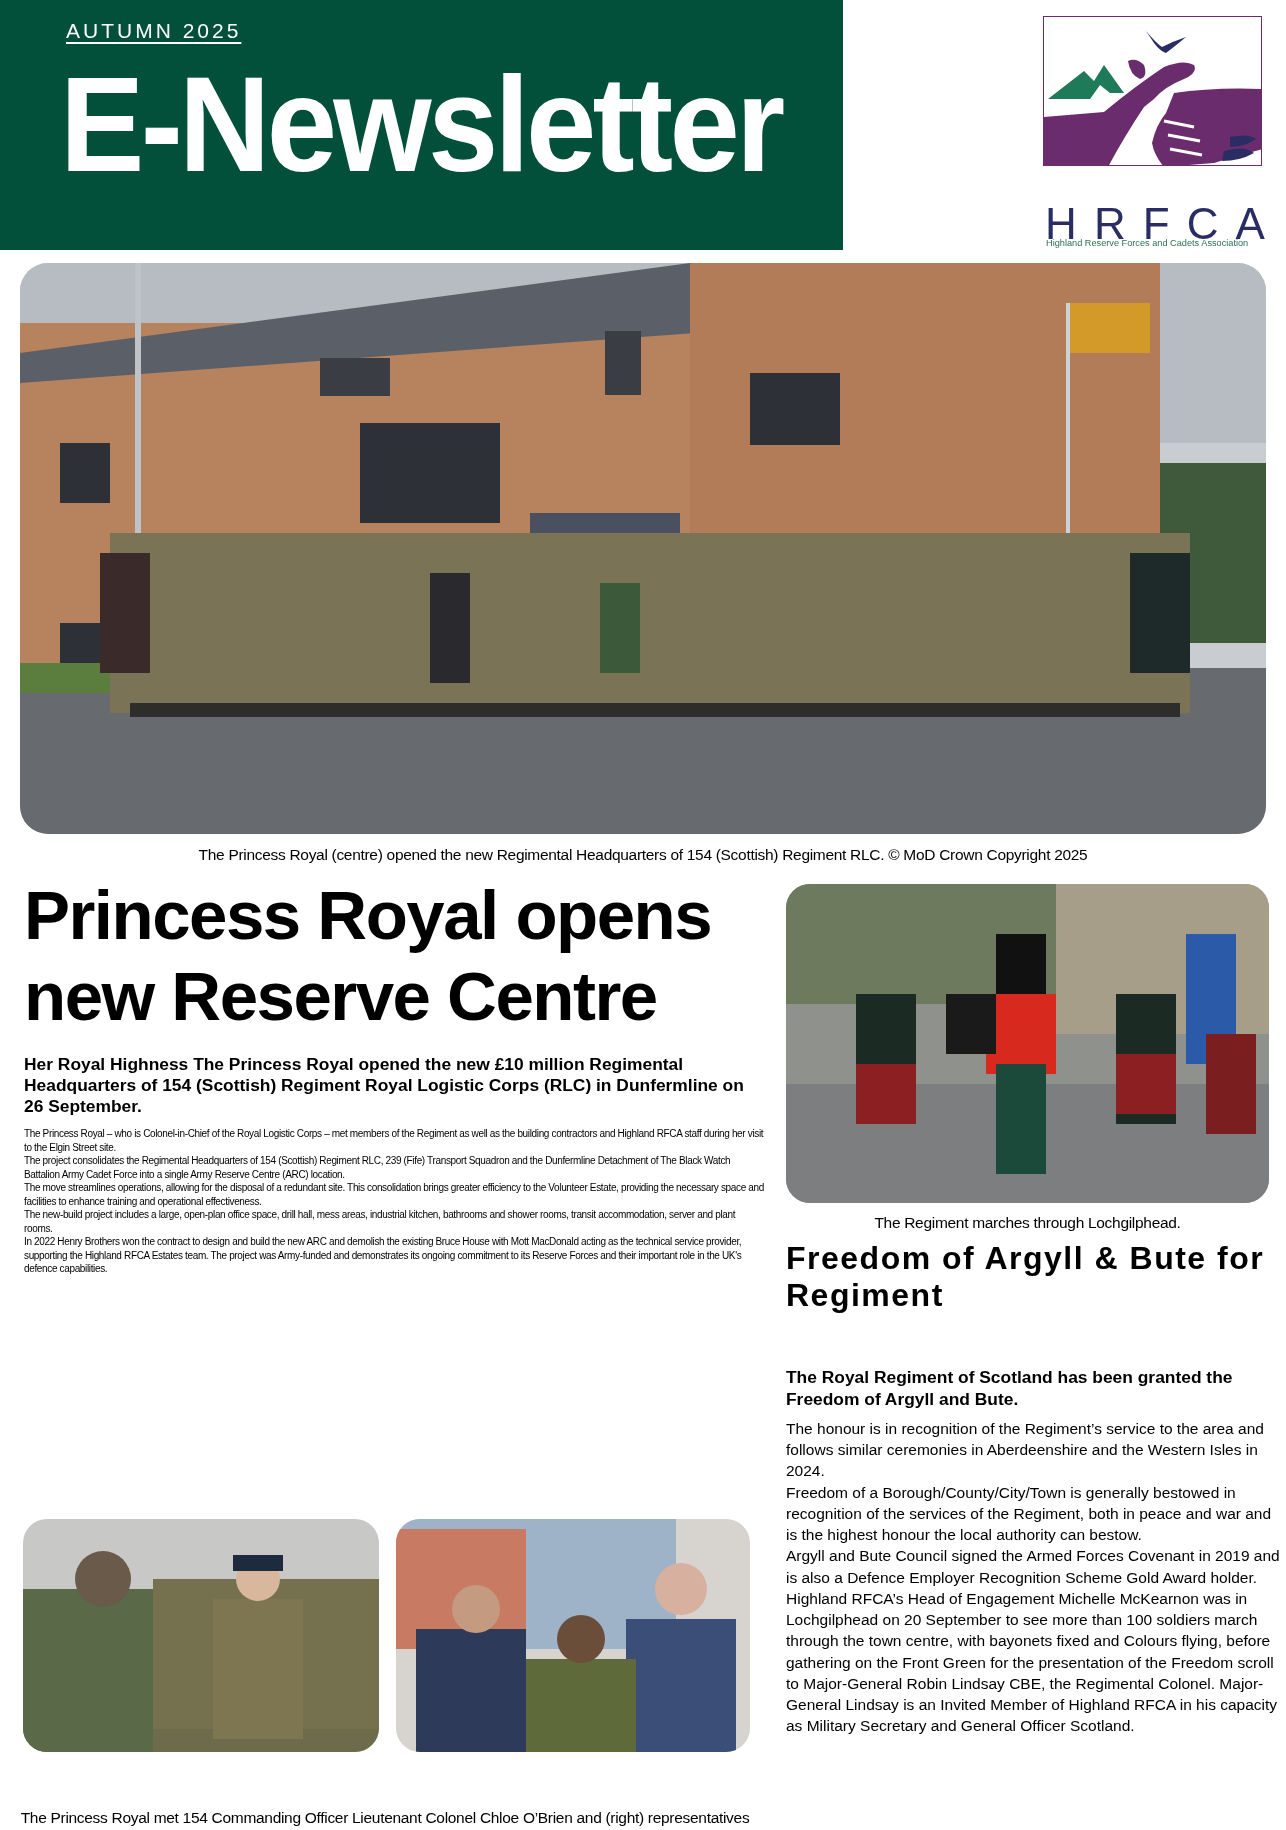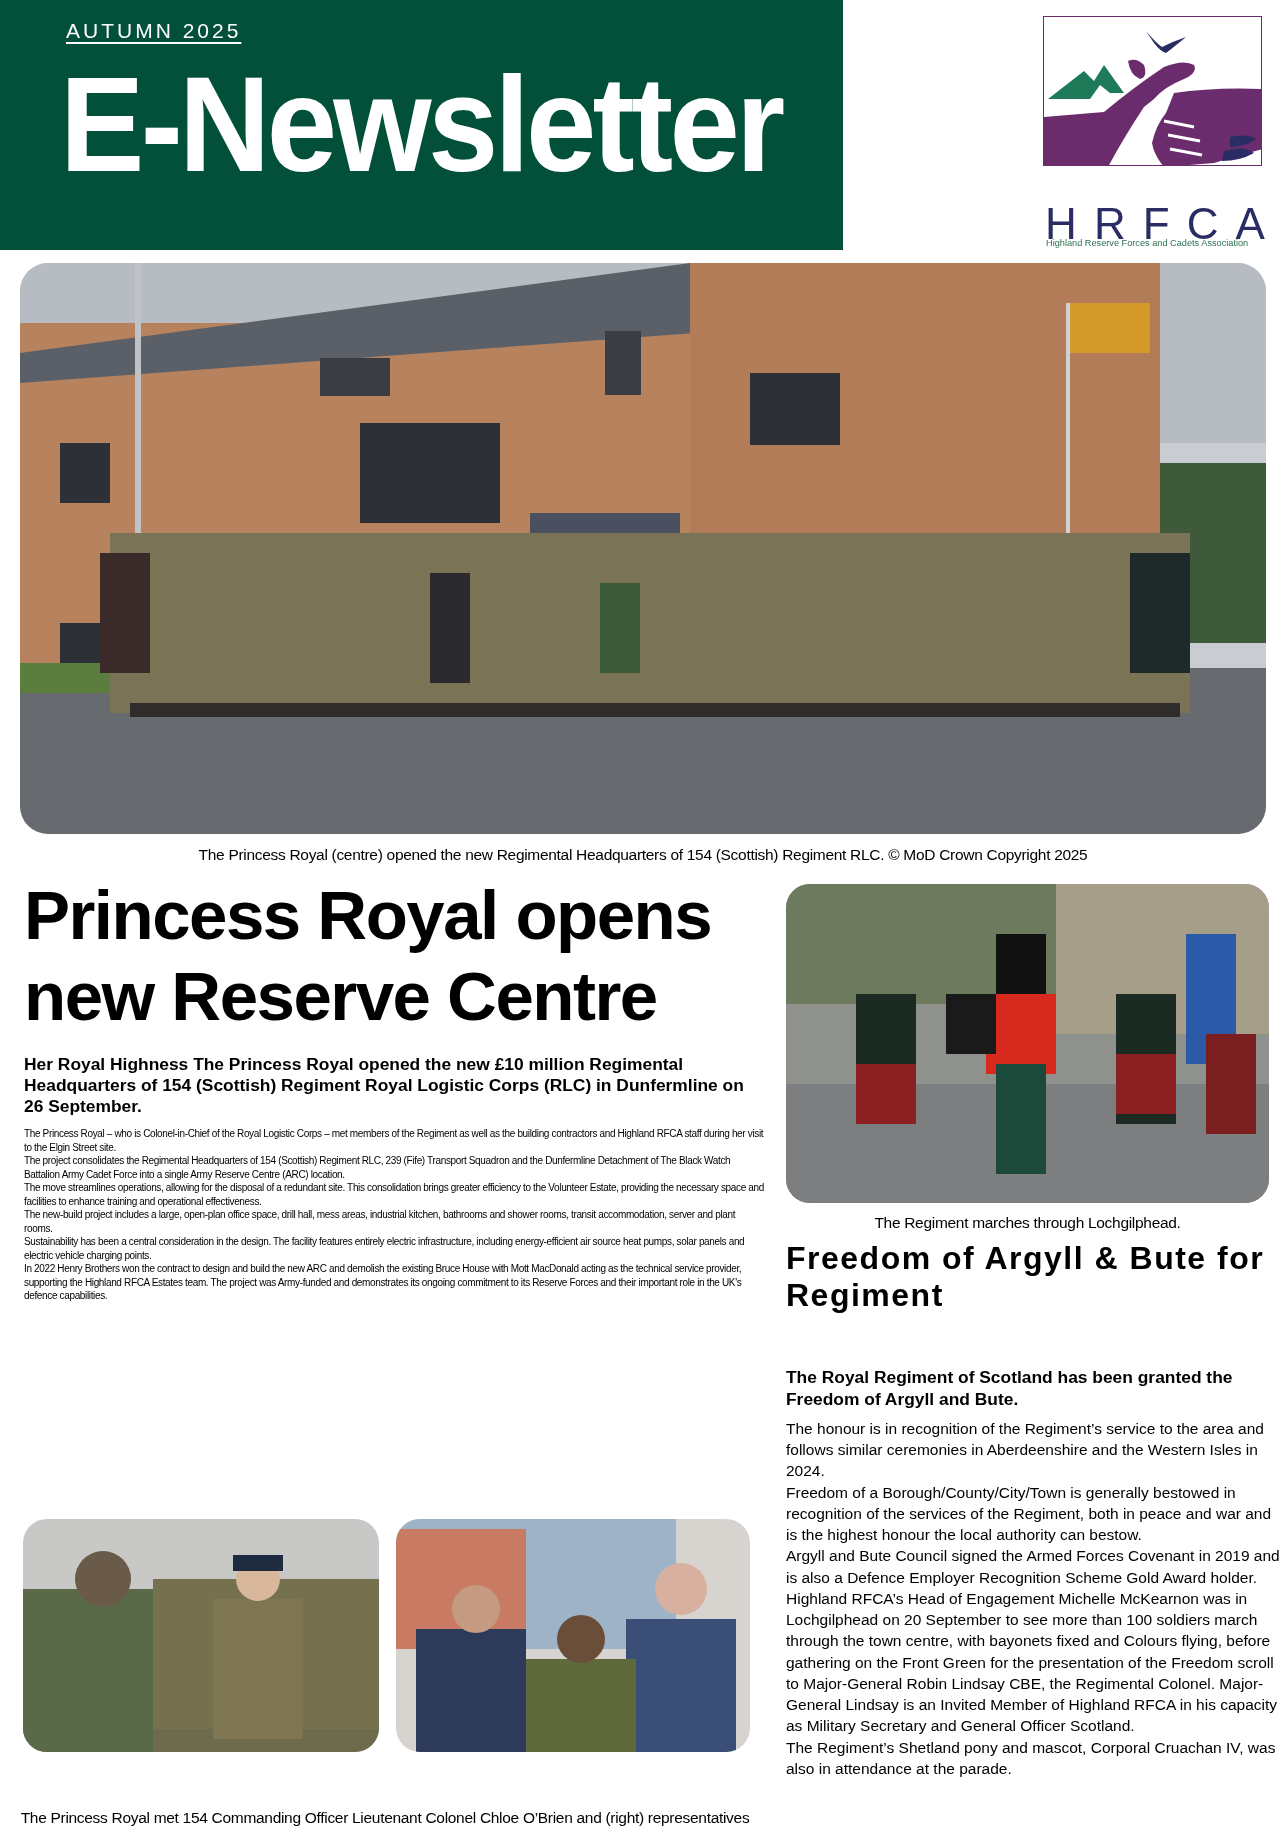--- a/index.html
+++ b/index.html
@@ -110,21 +110,20 @@
 <div class="caption cap-hero">The Princess Royal (centre) opened the new Regimental Headquarters of 154 (Scottish) Regiment RLC. © MoD Crown Copyright 2025</div>
 
 <article>
   <h2 class="headline1">Princess Royal opens new Reserve Centre</h2>
   <p class="standfirst1">Her Royal Highness The Princess Royal opened the new £10 million Regimental Headquarters of 154 (Scottish) Regiment Royal Logistic Corps (RLC) in Dunfermline on 26 September.</p>
   <div class="body1">
     <p>The Princess Royal – who is Colonel-in-Chief of the Royal Logistic Corps – met members of the Regiment as well as the building contractors and Highland RFCA staff during her visit to the Elgin Street site.</p>
     <p>The project consolidates the Regimental Headquarters of 154 (Scottish) Regiment RLC, 239 (Fife) Transport Squadron and the Dunfermline Detachment of The Black Watch Battalion Army Cadet Force into a single Army Reserve Centre (ARC) location.</p>
     <p>The move streamlines operations, allowing for the disposal of a redundant site. This consolidation brings greater efficiency to the Volunteer Estate, providing the necessary space and facilities to enhance training and operational effectiveness.</p>
     <p>The new-build project includes a large, open-plan office space, drill hall, mess areas, industrial kitchen, bathrooms and shower rooms, transit accommodation, server and plant rooms.</p>
-    <p>Sustainability has been a central consideration in the design. The facility features entirely electric infrastructure, including energy-efficient air source heat pumps, solar panels and electric vehicle charging points.</p>
     <p>In 2022 Henry Brothers won the contract to design and build the new ARC and demolish the existing Bruce House with Mott MacDonald acting as the technical service provider, supporting the Highland RFCA Estates team. The project was Army-funded and demonstrates its ongoing commitment to its Reserve Forces and their important role in the UK's defence capabilities.</p>
   </div>
 
   <figure class="photo meet">
     <svg viewBox="0 0 356 233" preserveAspectRatio="none">
       <rect width="356" height="233" fill="#c8c9c7"></rect>
       <rect y="80" width="356" height="153" fill="#6e6a4c"></rect>
       <rect x="130" y="60" width="226" height="150" fill="#75704e"></rect>
       <rect x="0" y="70" width="130" height="163" fill="#5a6a48"></rect>
       <circle cx="80" cy="60" r="28" fill="#6a5a4a"></circle>
@@ -172,15 +171,14 @@
     </svg>
   </figure>
   <div class="caption cap-march">The Regiment marches through Lochgilphead.</div>
   <h2 class="headline2">Freedom of Argyll &amp; Bute for Regiment</h2>
   <p class="standfirst2">The Royal Regiment of Scotland has been granted the Freedom of Argyll and Bute.</p>
   <div class="body2">
     <p>The honour is in recognition of the Regiment’s service to the area and follows similar ceremonies in Aberdeenshire and the Western Isles in 2024.</p>
     <p>Freedom of a Borough/County/City/Town is generally bestowed in recognition of the services of the Regiment, both in peace and war and is the highest honour the local authority can bestow.</p>
     <p>Argyll and Bute Council signed the Armed Forces Covenant in 2019 and is also a Defence Employer Recognition Scheme Gold Award holder.</p>
     <p>Highland RFCA’s Head of Engagement Michelle McKearnon was in Lochgilphead on 20 September to see more than 100 soldiers march through the town centre, with bayonets fixed and Colours flying, before gathering on the Front Green for the presentation of the Freedom scroll to Major-General Robin Lindsay CBE, the Regimental Colonel. Major-General Lindsay is an Invited Member of Highland RFCA in his capacity as Military Secretary and General Officer Scotland.</p>
-    <p>The Regiment’s Shetland pony and mascot, Corporal Cruachan IV, was also in attendance at the parade.</p>
   </div>
 </article>
 
 </body></html>

